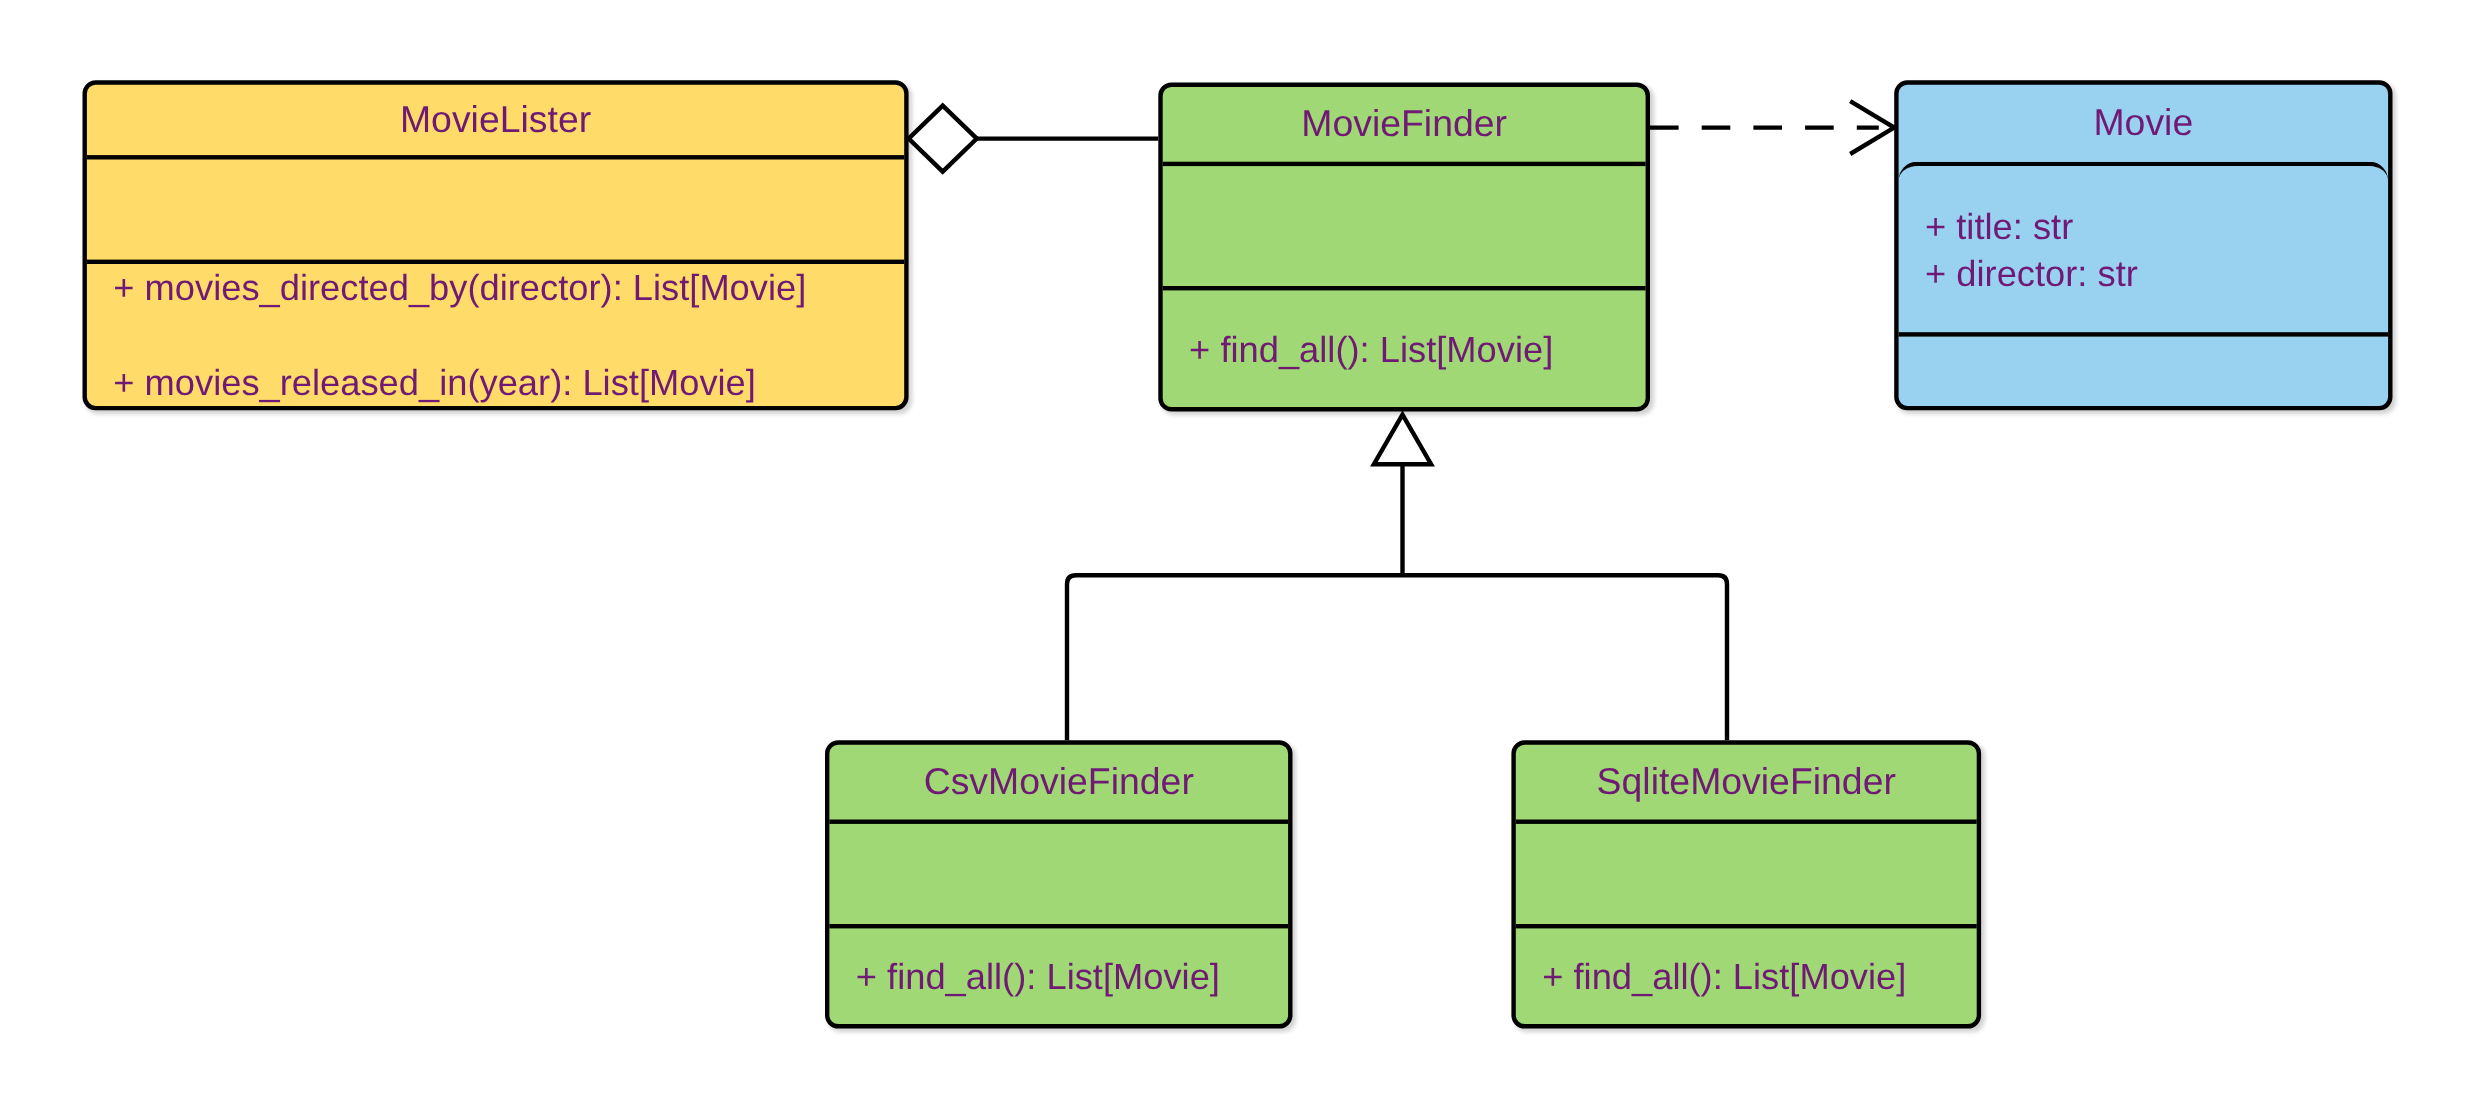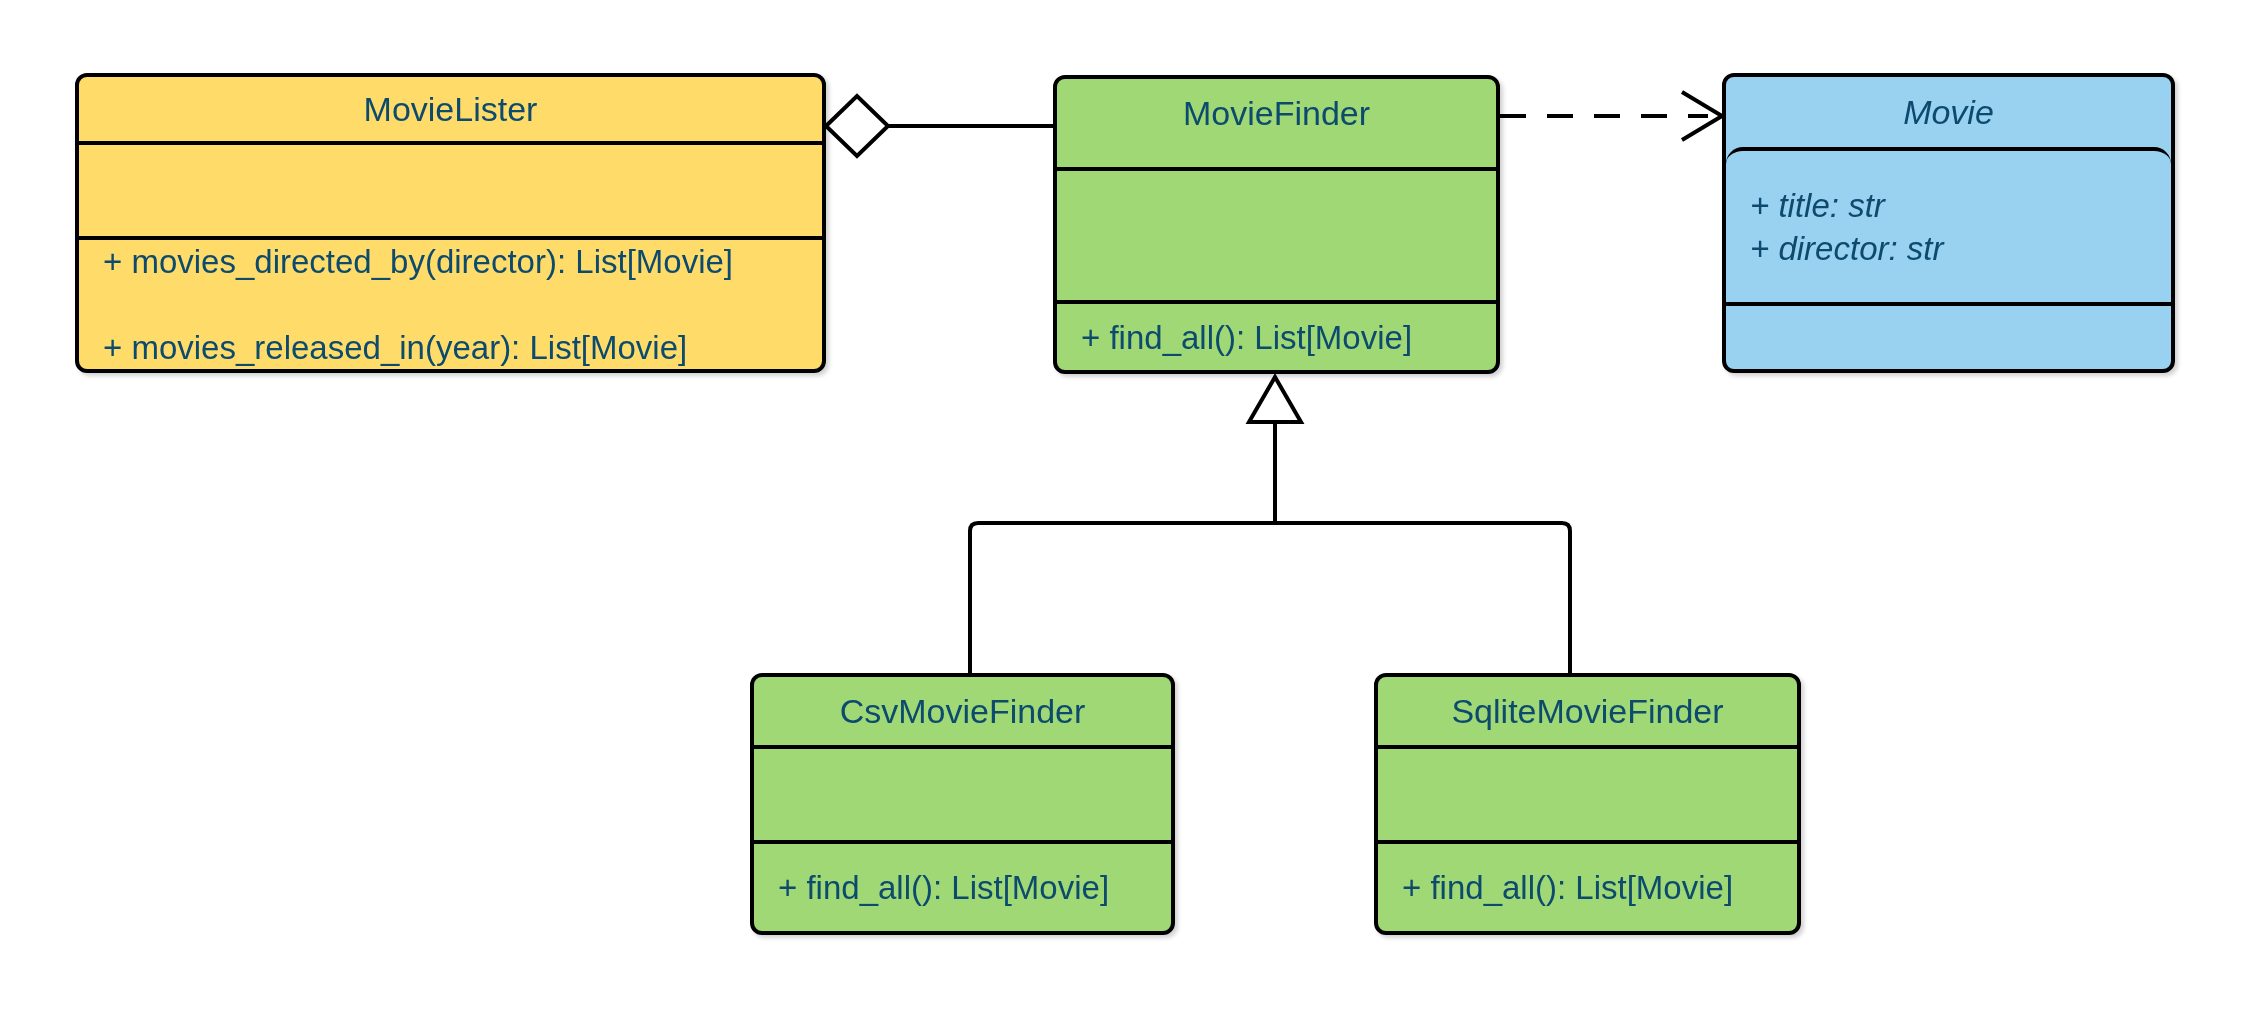--- a/index.html
+++ b/index.html
@@ -2,21 +2,21 @@
 <html><head>
 <meta charset="utf-8">
 <style>
   html, body { margin: 0; padding: 0; background: #ffffff; }
   .canvas {
     position: relative;
     width: 2250px;
     height: 1011px;
     background: #ffffff;
     font-family: "Liberation Sans", sans-serif;
-    color: #0c4a6e;
+    color: #701a75;
     overflow: hidden;
   }
   .edges {
     position: absolute;
     inset: 0;
     width: 2250px;
     height: 1011px;
   }
   .uml-class {
     position: absolute;
@@ -51,21 +51,21 @@
   .box-movielister .attrs   { height: 97px; }
   .box-movielister .methods { flex: 1; gap: 43px; }
 
   
   .box-moviefinder { left: 1053px; top: 75px; width: 447px; height: 299px; }
   .box-moviefinder .title   { height: 68px; }
   .box-moviefinder .attrs   { height: 113px; }
   .box-moviefinder .methods { flex: 1; }
 
   
-  .box-movie { left: 1722px; top: 73px; width: 453px; height: 300px; font-style: italic; }
+  .box-movie { left: 1722px; top: 73px; width: 453px; height: 300px; }
   .box-movie .title   { height: 70px; }
   .box-movie .attrs   { height: 155px; border-radius: 17px; }
   .box-movie .methods { flex: 1; }
 
   
   .box-csvmoviefinder { left: 750px; top: 673px; width: 425px; height: 262px; }
   .box-csvmoviefinder .title   { height: 68px; }
   .box-csvmoviefinder .attrs   { height: 95px; }
   .box-csvmoviefinder .methods { flex: 1; }
 
@@ -104,21 +104,21 @@
 
   <div class="uml-class box-movielister" style="background-color: rgb(255, 220, 105);">
     <div class="sec title">MovieLister</div>
     <div class="sec attrs"></div>
     <div class="sec methods">
       <div class="member-line">+ movies_directed_by(director): List[Movie]</div>
       <div class="member-line">+ movies_released_in(year): List[Movie]</div>
     </div>
   </div>
 
-  <div class="uml-class box-moviefinder" style="background-color: rgb(159, 216, 116); gap: 20px;">
+  <div class="uml-class box-moviefinder" style="background-color: rgb(159, 216, 116);">
     <div class="sec title">MovieFinder</div>
     <div class="sec attrs"></div>
     <div class="sec methods">
       <div class="member-line">+ find_all(): List[Movie]</div>
     </div>
   </div>
 
   <div class="uml-class box-movie" style="background-color: rgb(153, 209, 241);">
     <div class="sec title">Movie</div>
     <div class="sec attrs">

